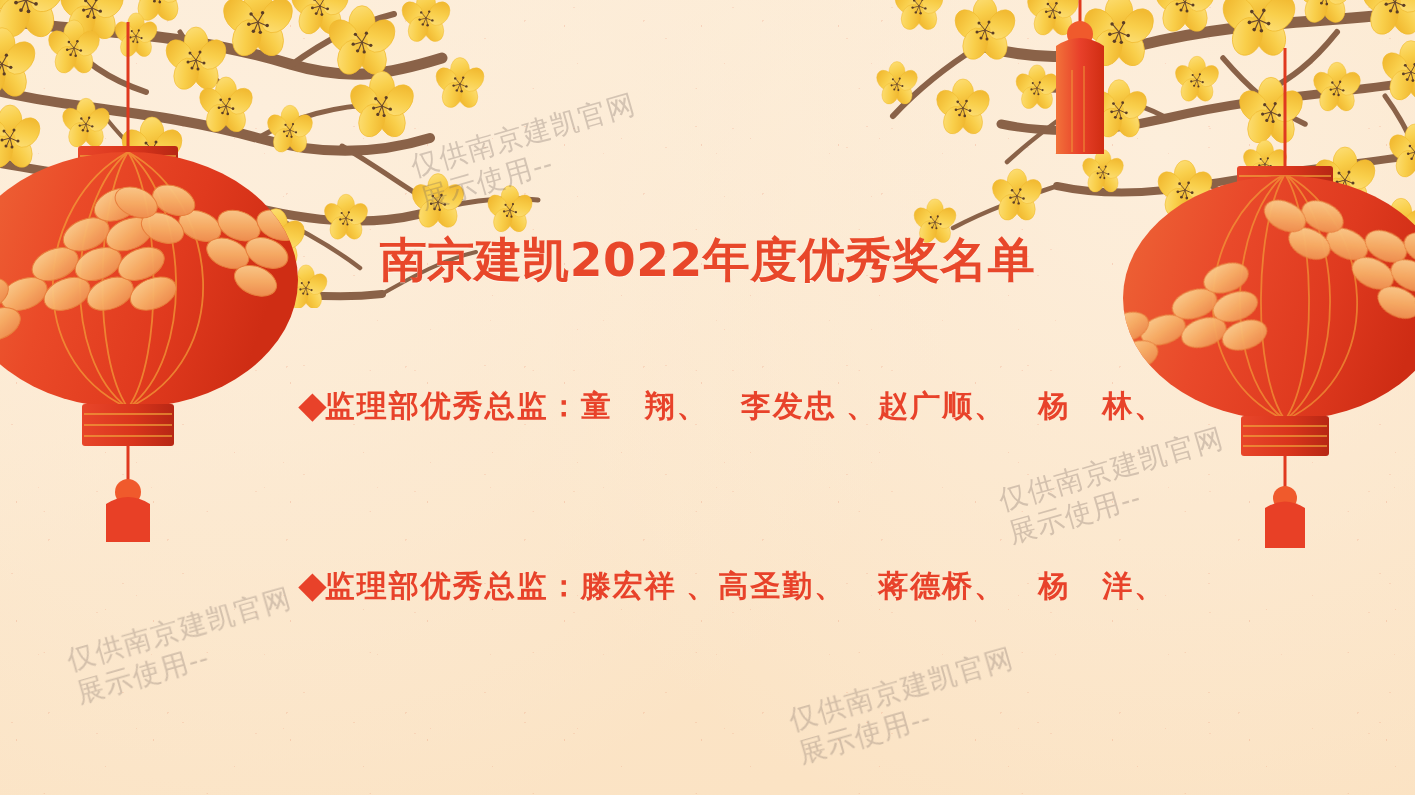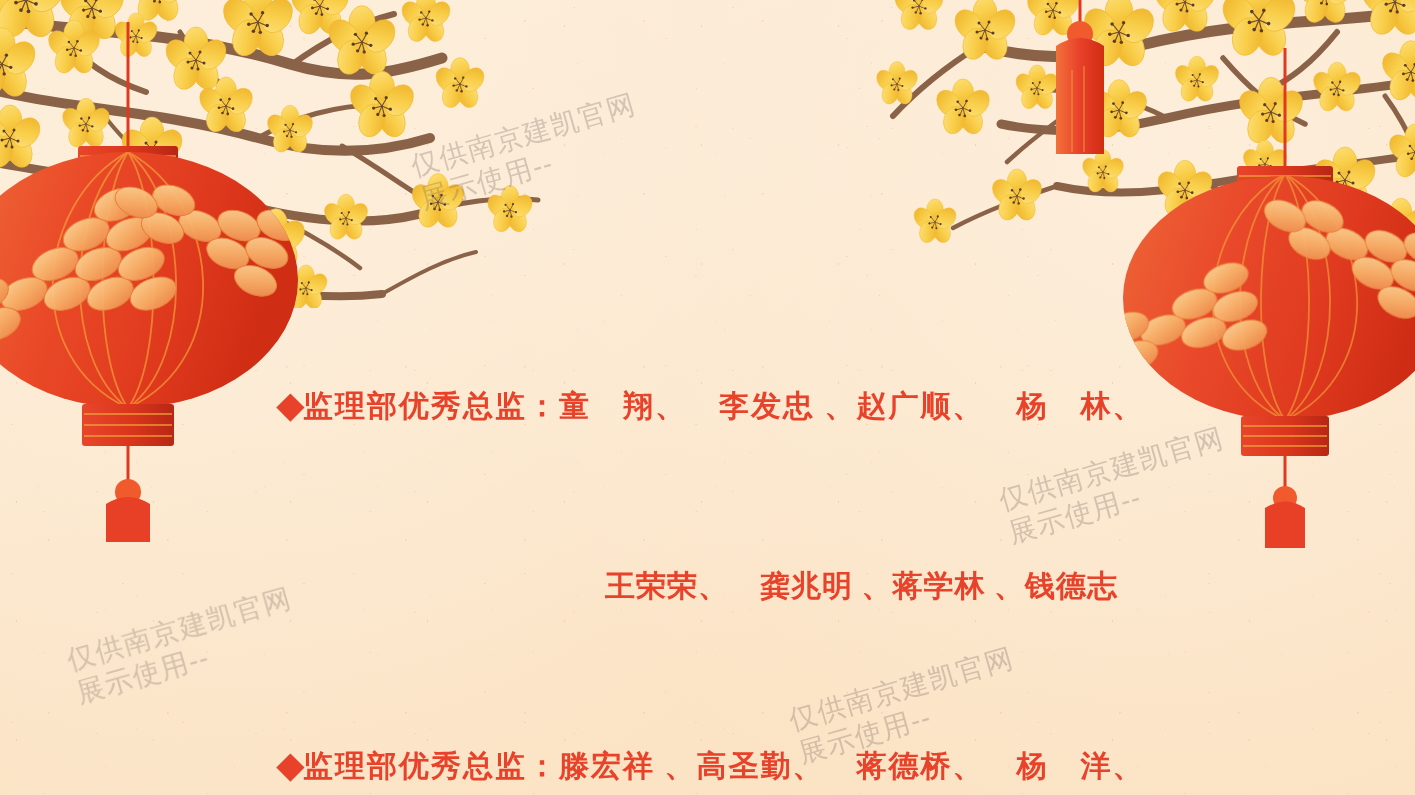--- a/index.html
+++ b/index.html
@@ -53,20 +53,21 @@
   }
   #body-block{
     position:absolute;left:228px;top:316px;width:960px;
     color:#e8422a;
   }
   .line{
     display:block;white-space:pre;
     font-family:"Liberation Serif","DejaVu Serif",serif;
     font-weight:700;font-size:30px;line-height:60px;
     letter-spacing:1px;
+    text-align:center;
   }
   .line.indent{padding-left:326px;}
   .bullet{
     display:inline-block;width:20px;height:20px;margin-right:4px;
     background:#e8422a;transform:rotate(45deg) translateY(-2px);
     vertical-align:middle;
   }
   .lead{letter-spacing:2px;}
 
   
@@ -460,30 +461,28 @@
     </g>
     <line x1="100" y1="182" x2="100" y2="214" stroke="#e0391f" stroke-width="3"></line>
     <circle cx="100" cy="222" r="13" fill="#f05a2c"></circle>
     <path d="M76,234 q24,-16 48,0 v108 h-48 z" fill="url(#tasselM)"></path>
     <g stroke="#f2a93c" stroke-width="1.2" opacity=".7">
       <line x1="92" y1="258" x2="92" y2="340"></line>
       <line x1="104" y1="254" x2="104" y2="340"></line>
     </g>
   </svg>
 
+  <h1 id="title">南京建凯2022年度优秀奖名单</h1>
 
   <div id="body-block">
 
     <div class="line">
       <span class="bullet"></span><span class="lead">监理部优秀总监：童　翔、　李发忠 、赵广顺、　杨　林、</span>
     </div>
 
-    <div class="line indent">
-      <span>王荣荣、　龚兆明 、蒋学林 、钱德志</span>
-    </div>
 
     <div class="line">
       <span class="bullet"></span><span class="lead">监理部优秀总监：滕宏祥 、高圣勤、　蒋德桥、　杨　洋、</span>
     </div>
 
   </div>
 
   <div class="wm w1">仅供南京建凯官网
 展示使用--</div>
   <div class="wm w2">仅供南京建凯官网

